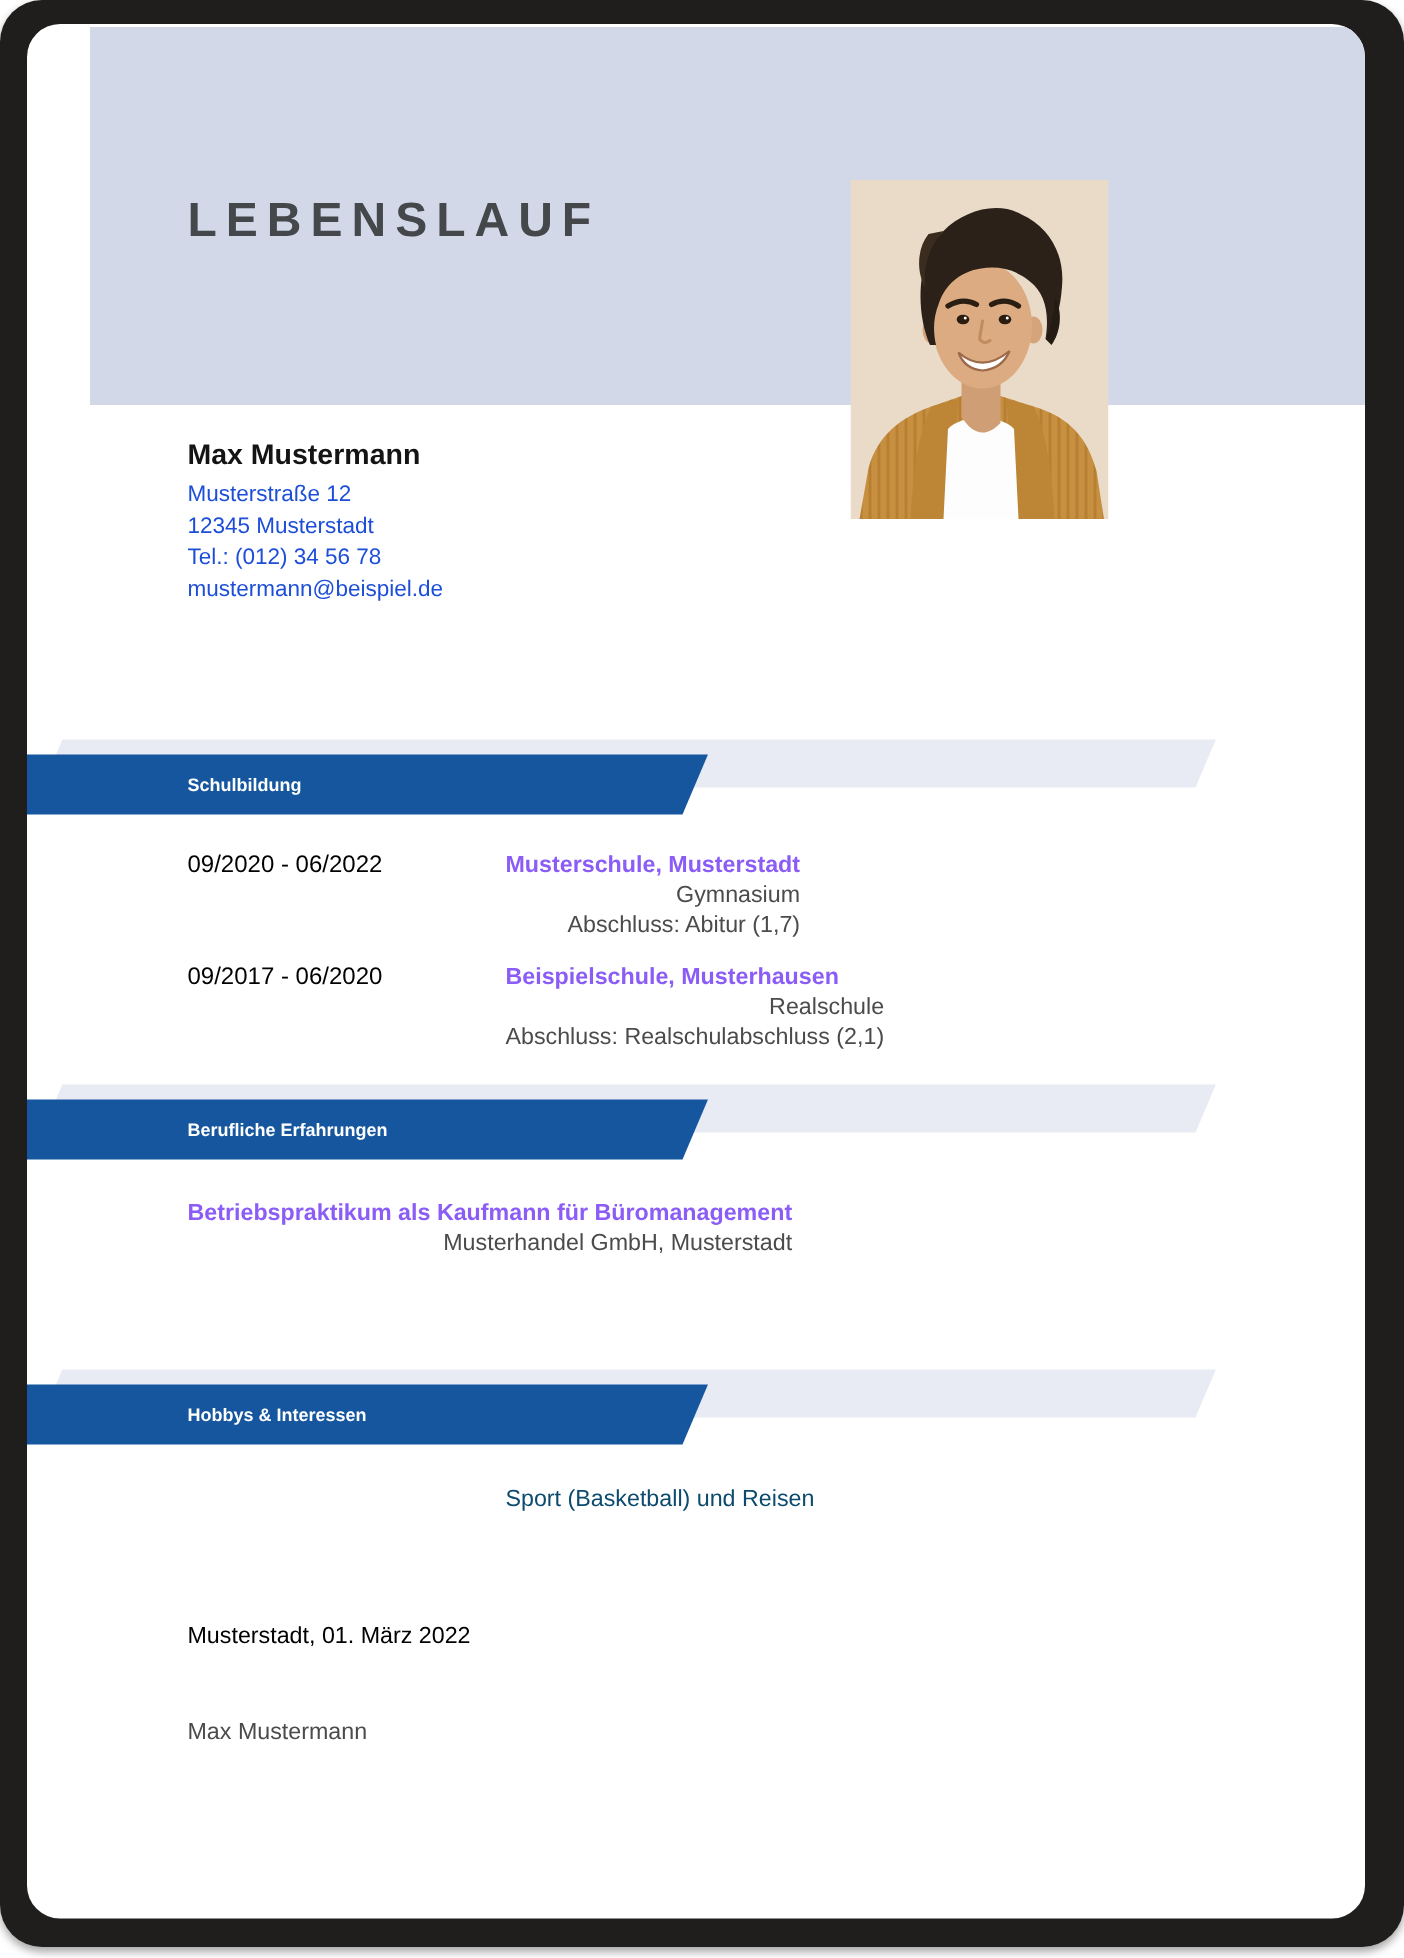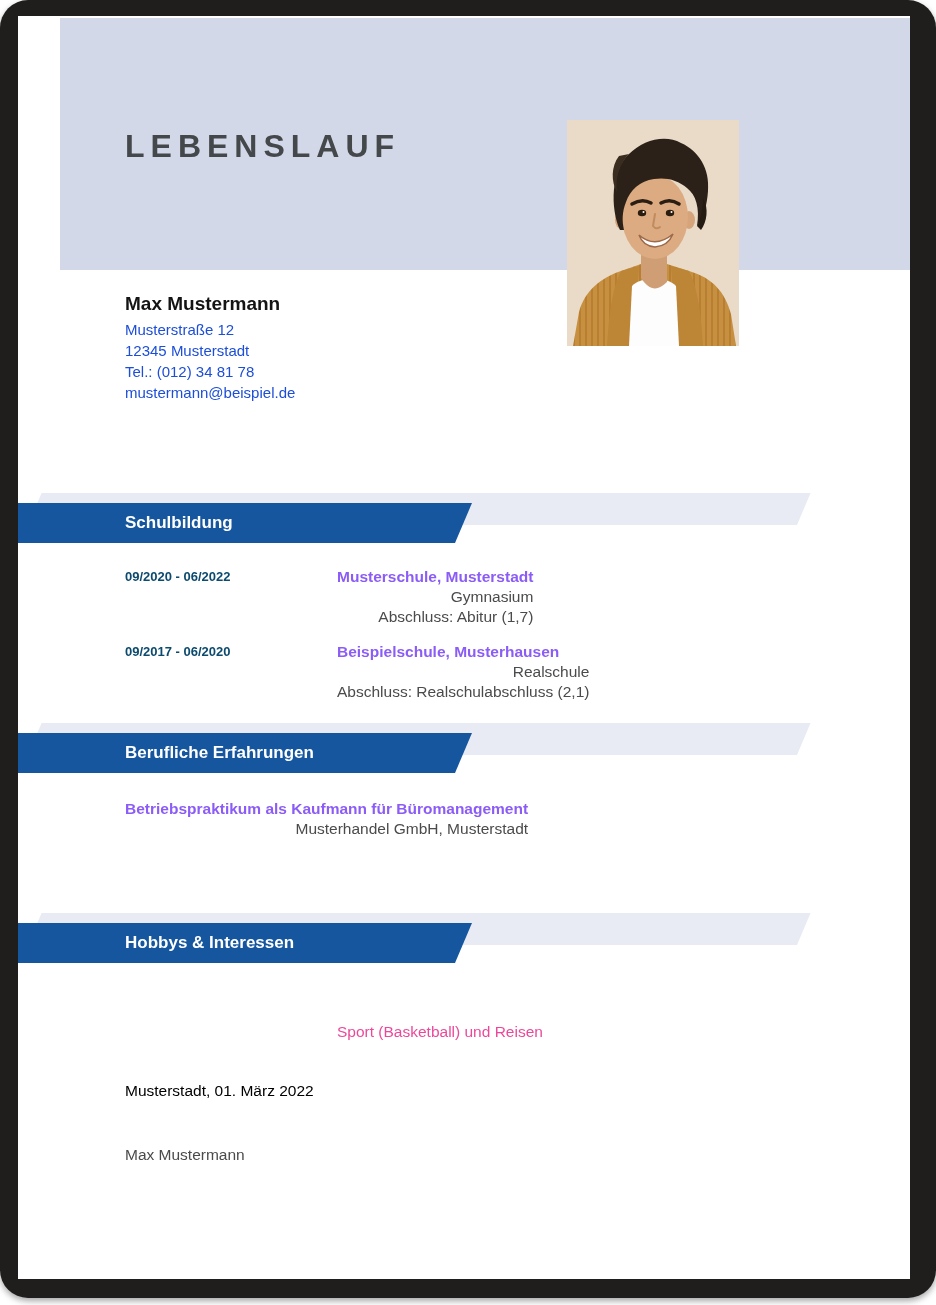--- a/index.html
+++ b/index.html
@@ -6,21 +6,21 @@
   html,body { width:936px; height:1305px; background:#ffffff; font-family:"Liberation Sans", sans-serif; }
   .canvas { position:relative; width:936px; height:1305px; overflow:hidden; }
 
   
   .frame { position:absolute; left:0; top:0; width:936px; height:1298px;
            background:#1f1e1c; border-radius:28px;
            box-shadow:0 3px 6px rgba(0,0,0,.35); }
 
   
   .page { position:absolute; left:18px; top:16px; width:892px; height:1263px;
-          background:#ffffff; overflow:hidden; }
+          background:#ffffff; overflow:hidden;border-radius:22px; }
 
   
   .hero-band { position:absolute; left:42px; right:0; top:2px; height:252px;
                background:#d3d8e9; }
 
   .page-title { position:absolute; left:107px; top:112px;
                 font-size:32px; font-weight:bold; letter-spacing:6px;
                 color:#45484b; }
 
   .photo { position:absolute; left:549px; top:104px; width:172px; height:226px; }
@@ -29,38 +29,38 @@
   .contact { position:absolute; left:107px; top:277px; }
   .contact .name { font-size:19px; font-weight:bold; color:#141414; margin-bottom:4px; }
   .contact .line { font-size:15px; color:#1d4ed8; line-height:21px; }
 
   
   .echo { position:absolute; left:10px; width:769px; height:32px;
           background:#e8ebf4; transform:skewX(-23deg); transform-origin:bottom left; }
   .banner { position:absolute; left:-30px; width:467px; height:40px;
             background:#15569f; transform:skewX(-23deg); transform-origin:bottom left; }
   .banner-label { position:absolute; left:107px; height:40px; line-height:40px;
-                  font-size:17px; font-weight:bold; color:#ffffff; }
+                  font-size:12px; font-weight:bold; color:#ffffff; }
 
   .echo-1 { top:477px; }  .banner-1 { top:487px; }  .label-1 { top:487px; }
   .echo-2 { top:707px; }  .banner-2 { top:717px; }  .label-2 { top:717px; }
   .echo-3 { top:897px; }  .banner-3 { top:907px; }  .label-3 { top:907px; }
 
   .rows { position:absolute; left:107px; }
   .rows-edu  { top:551px; }
   .rows-work { top:783px; }
   .row { display:flex; margin-bottom:15px; }
-  .period { width:212px; flex:0 0 212px; font-size:13px; font-weight:bold;
-            color:#0c4a6e; line-height:20px; }
+  .period { width:212px; flex:0 0 212px; font-size:16px; font-weight:normal;
+            color:#000000; line-height:20px; }
   .entry-body { font-size:15.5px; line-height:20px; }
   .entry-title { font-weight:bold; color:#8b5cf6; }
   .entry-detail { color:#4b4b4b;text-align:right; }
 
-  .hobby-text { position:absolute; left:319px; top:1007px;
-                font-size:15.5px; color:#ec4899; }
+  .hobby-text { position:absolute; left:319px; top:975px;
+                font-size:15.5px; color:#0c4a6e; }
 
   .closing-date { position:absolute; left:107px; top:1066px;
                   font-size:15.5px; color:#000000; }
   .signature    { position:absolute; left:107px; top:1130px;
                   font-size:15.5px; color:#4b4b4b; }
 </style>
 </head>
 <body>
 
 <div class="canvas">
@@ -111,21 +111,21 @@
         <path d="M88,94 L86,106 Q89,110 93,107" stroke="#c08c5f" stroke-width="2" fill="none" stroke-linecap="round"></path>
 
         <path d="M72,115 Q88,129 106,114 Q101,126 88,127 Q76,126 72,115 Z" fill="#ffffff" stroke="#9c6a4a" stroke-width="1.5"></path>
       </svg>
     </div>
 
     <div class="contact">
       <div class="name">Max Mustermann</div>
       <div class="line">Musterstraße 12</div>
       <div class="line">12345 Musterstadt</div>
-      <div class="line">Tel.: (012) 34 81 78</div>
+      <div class="line">Tel.: (012) 34 56 78</div>
       <div class="line">mustermann@beispiel.de</div>
     </div>
 
     <div class="echo echo-1"></div>
     <div class="banner banner-1"></div>
     <div class="banner-label label-1">Schulbildung</div>
 
     <div class="rows rows-edu">
       <div class="row">
         <div class="period">09/2020 - 06/2022</div>

